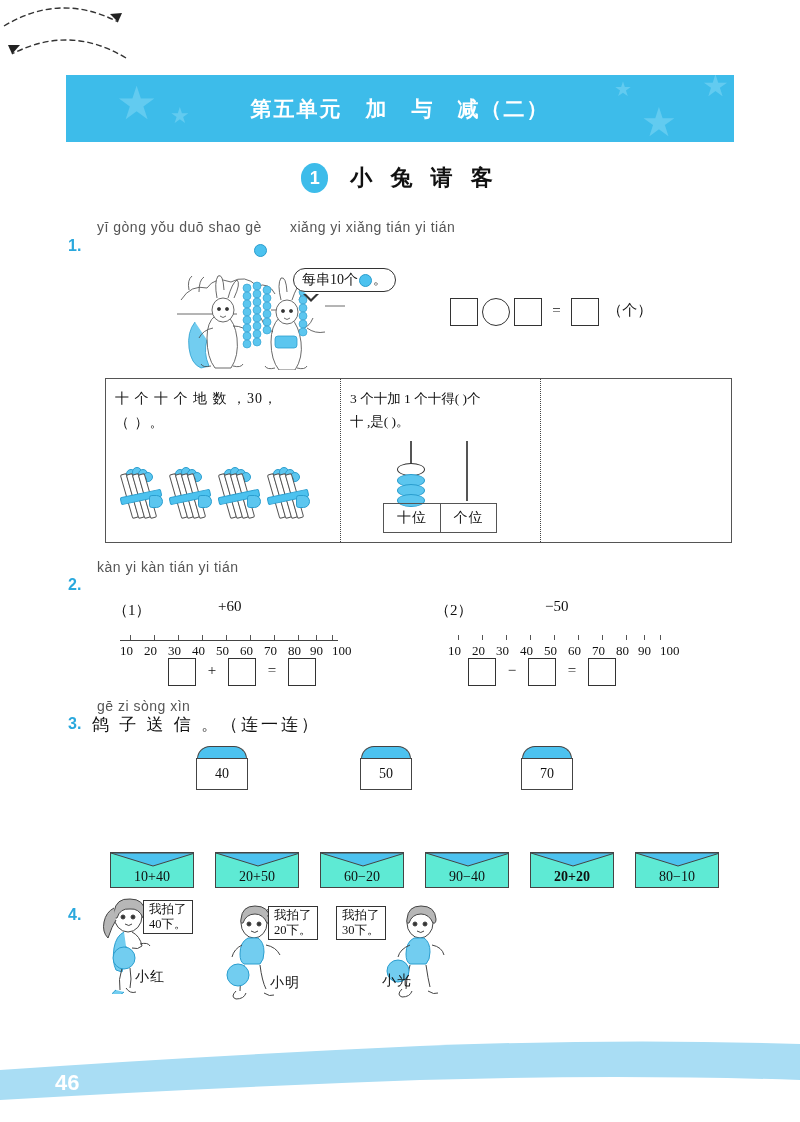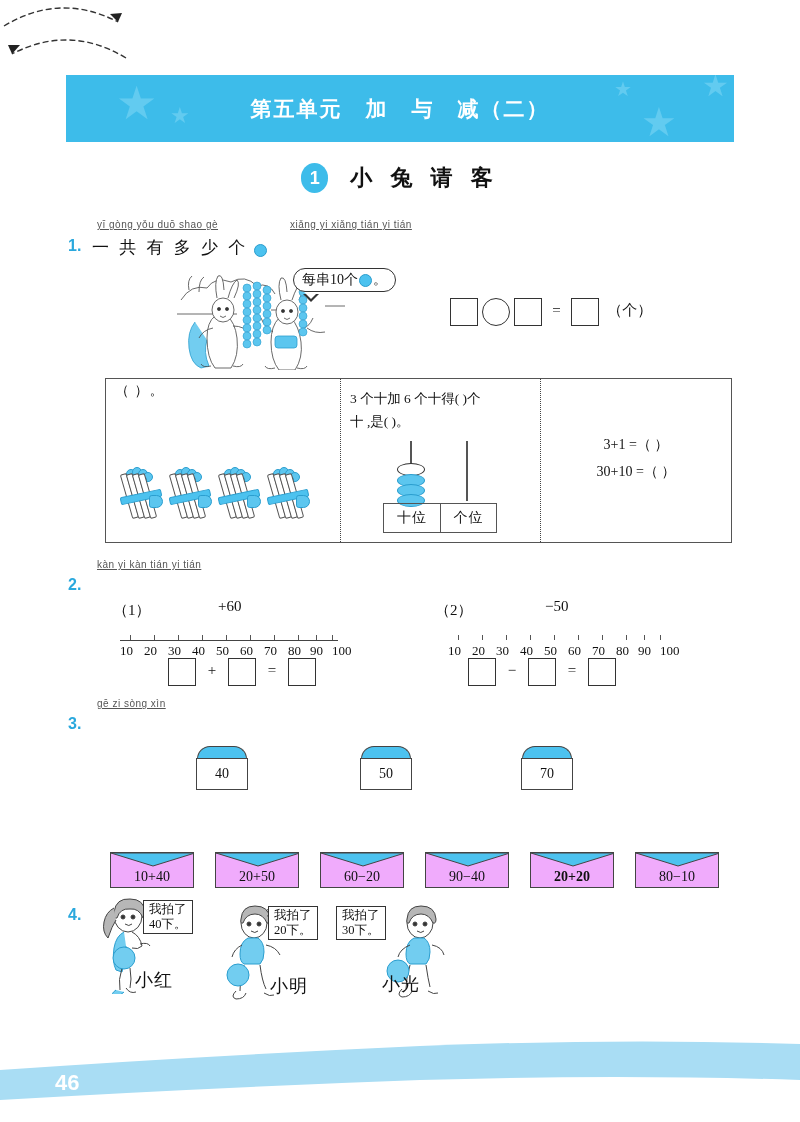--- a/index.html
+++ b/index.html
@@ -40,23 +40,22 @@
     font-family:"Liberation Sans","DejaVu Sans",sans-serif;
   }
 
   
   .qnum{
     position:absolute;color:#2aa8dd;font-weight:bold;font-size:16px;
     font-family:"Liberation Sans","DejaVu Sans",sans-serif;
   }
   .qtext{position:absolute;font-size:17px;letter-spacing:3px;white-space:nowrap;}
   .pinyin{
-    position:absolute;font-size:10px;color:#555;letter-spacing:.5px;white-space:nowrap;
+    position:absolute;font-size:14px;color:#555;letter-spacing:.5px;white-space:nowrap;
     font-family:"Liberation Sans","DejaVu Sans",sans-serif;
-    text-decoration:underline;
   }
 
   
   .bx{display:inline-block;width:26px;height:26px;border:1.4px solid #333;
       vertical-align:middle;background:#fff;}
   .cir{display:inline-block;width:26px;height:26px;border:1.4px solid #333;
       border-radius:50%;vertical-align:middle;background:#fff;}
 
   
   .q1pic{position:absolute;left:175px;top:270px;width:215px;height:100px;}
@@ -115,28 +114,28 @@
   .arclabel{position:absolute;font-size:15px;}
   .eqrow{position:absolute;font-size:15px;white-space:nowrap;}
 
   
   .env-top{position:absolute;width:52px;height:44px;}
   .env-top .body{position:absolute;top:12px;left:0;width:52px;height:32px;border:1.3px solid #444;
      box-sizing:border-box;background:#fff;text-align:center;line-height:30px;font-size:14px;}
   .env-top .flap{position:absolute;top:0;left:1px;width:50px;height:13px;background:#4cc2ef;
      border:1.3px solid #444;border-bottom:0;box-sizing:border-box;
      border-radius:25px 25px 0 0;}
-  .env-bot{position:absolute;width:84px;height:36px;border:1.3px solid #444;background:#f0abfc;box-sizing:border-box;padding-left:20px;}
+  .env-bot{position:absolute;width:84px;height:36px;border:1.3px solid #444;background:#5eead4;box-sizing:border-box;padding-left:20px;}
   .env-bot .vflap{position:absolute;top:0;left:0;width:100%;height:14px;overflow:hidden;}
   .env-bot .vflap svg{display:block;}
   .env-bot .txt{position:absolute;top:13px;left:0;width:100%;text-align:center;font-size:14px;line-height:21px;}
 
   
   .kid{position:absolute;width:74px;height:96px;}
-  .kidname{position:absolute;font-size:18px;letter-spacing:1px;}
+  .kidname{position:absolute;font-size:14px;letter-spacing:1px;}
   .sbub{position:absolute;border:1.5px solid #333;background:#fff;padding:1px 5px;
      font-size:12.5px;line-height:15px;text-align:center;white-space:nowrap;z-index:4;}
   .q4text{position:absolute;font-size:15px;letter-spacing:1px;white-space:nowrap;}
 
   
   .footer{position:absolute;left:0;bottom:0;width:800px;height:92px;overflow:hidden;}
   .pageno{position:absolute;left:55px;bottom:26px;color:#fff;font-size:22px;font-weight:bold;
      font-family:"Liberation Sans","DejaVu Sans",sans-serif;z-index:3;}
 </style>
 </head>
@@ -154,21 +153,20 @@
   </div>
 
   <div class="sec-head">
     <span class="sec-num">1</span>
     <span class="sec-title">小 兔 请 客</span>
   </div>
 
   <div class="pinyin" style="left:97px;top:219px;">yī  gòng yǒu duō shao gè</div>
   <div class="pinyin" style="left:290px;top:219px;">xiǎng  yi  xiǎng    tián  yi  tián</div>
   <div class="qnum" style="left:68px;top:237px;">1.</div>
-  <div class="qtext" style="left:92px;top:236px;">一 共 有 多 少 个</div>
   <span style="position:absolute;left:254px;top:244px;width:11px;height:11px;border-radius:50%;background:#4cc2ef;border:1px solid #2a9ccd;"></span>
 
   <div class="q1pic">
     <svg width="215" height="100" viewBox="0 0 215 100">
       <g stroke="#444" stroke-width="0.8" fill="none">
         <path d="M6 30 q10 -16 26 -12 q8 -12 24 -6 q14 -8 26 4 q12 -4 18 8"></path>
         <path d="M2 44 h60 M96 40 h20"></path>
         <path d="M14 20 q-2 -10 3 -14 M24 22 q0 -12 5 -15"></path>
         <path d="M20 52 q-8 10 -6 26 q2 16 12 20 l8 -2 q-6 -14 -2 -26" fill="#72cdf0" stroke="#2b9ecf"></path>
         <path d="M40 46 q-8 6 -8 22 q0 20 8 30 h16 q8 -12 6 -30 q-2 -16 -10 -22z" fill="#fff"></path>
@@ -240,20 +238,21 @@
     <span class="cir"></span>
     <span class="bx"></span>
     <span style="margin:0 7px;">=</span>
     <span class="bx"></span>
     <span style="margin-left:4px;">（个）</span>
   </div>
 
   <div class="tbl">
 
     <div class="tcell c1">
+      <div class="ctext">十 个 十 个 地 数 ，30，</div>
       <div class="ctext" style="padding-top:0;">（          ）。</div>
       <div class="bundles">
         <div class="bundle" style="left:0px;">
           <div class="top">
             <span class="tb" style="left:0;top:2px;"></span>
               <span class="tb" style="left:6px;top:0;"></span>
             <span class="tb" style="left:12px;top:2px;"></span>
               <span class="tb" style="left:17px;top:5px;"></span>
             <span class="tb" style="left:4px;top:7px;"></span>
               <span class="tb" style="left:11px;top:8px;"></span>
@@ -310,40 +309,36 @@
             <span class="stick" style="left:14px;"></span>
           <span class="stick" style="left:20px;"></span>
             <span class="stick" style="left:26px;"></span>
           <span class="tie"></span>
             <span class="knot"></span>
         </div>
       </div>
     </div>
 
     <div class="tcell c2">
-      <div class="ctext">3 个十加 6 个十得(          )个</div>
+      <div class="ctext">3 个十加 1 个十得(          )个</div>
       <div class="ctext" style="padding-top:0;">十 ,是(          )。</div>
       <div class="abacus">
         <span class="rod" style="left:37px;"></span>
         <span class="rod" style="left:93px;"></span>
         <span class="ring e" style="left:24px;top:22px;"></span>
         <span class="ring f" style="left:24px;top:33px;"></span>
         <span class="ring f" style="left:24px;top:43px;"></span>
         <span class="ring f" style="left:24px;top:53px;"></span>
         <div class="pvbox">
           <div class="half">十位</div>
           <div class="half r">个位</div>
         </div>
       </div>
     </div>
 
-    <div class="tcell c3">
-      <div class="ctext" style="padding-bottom:0;">3+1 =（          ）</div>
-      <div class="ctext" style="padding-top:0;">30+10 =（          ）</div>
-    </div>
   </div>
 
   <div class="pinyin" style="left:97px;top:559px;">kàn  yi  kàn    tián  yi  tián</div>
   <div class="qnum" style="left:68px;top:576px;">2.</div>
 
   <div>
     <div class="qtext" style="left:113px;top:601px;font-size:15px;letter-spacing:0;">（1）</div>
     <div class="arclabel" style="left:218px;top:598px;">+60</div>
     <svg class="arcsvg" style="left:180px;top:616px;" width="140" height="28" viewBox="0 0 140 28">
       <path d="M4 26 q56 -34 114 -4" stroke="#333" stroke-width="1.4" fill="none" stroke-dasharray="6 3"></path>
@@ -422,20 +417,21 @@
       <span class="bx"></span>
       <span style="margin:0 8px;">−</span>
       <span class="bx"></span>
       <span style="margin:0 8px;">=</span>
       <span class="bx"></span>
     </div>
   </div>
 
   <div class="pinyin" style="left:97px;top:698px;">gē  zi  sòng xìn</div>
   <div class="qnum" style="left:68px;top:715px;">3.</div>
+  <div class="qtext" style="left:92px;top:713px;">鸽 子 送 信 。（连一连）</div>
 
   <div class="env-top" style="left:196px;top:746px;">
     <div class="flap"></div>
     <div class="body">40</div>
   </div>
   <div class="env-top" style="left:360px;top:746px;">
     <div class="flap"></div>
     <div class="body">50</div>
   </div>
   <div class="env-top" style="left:521px;top:746px;">

